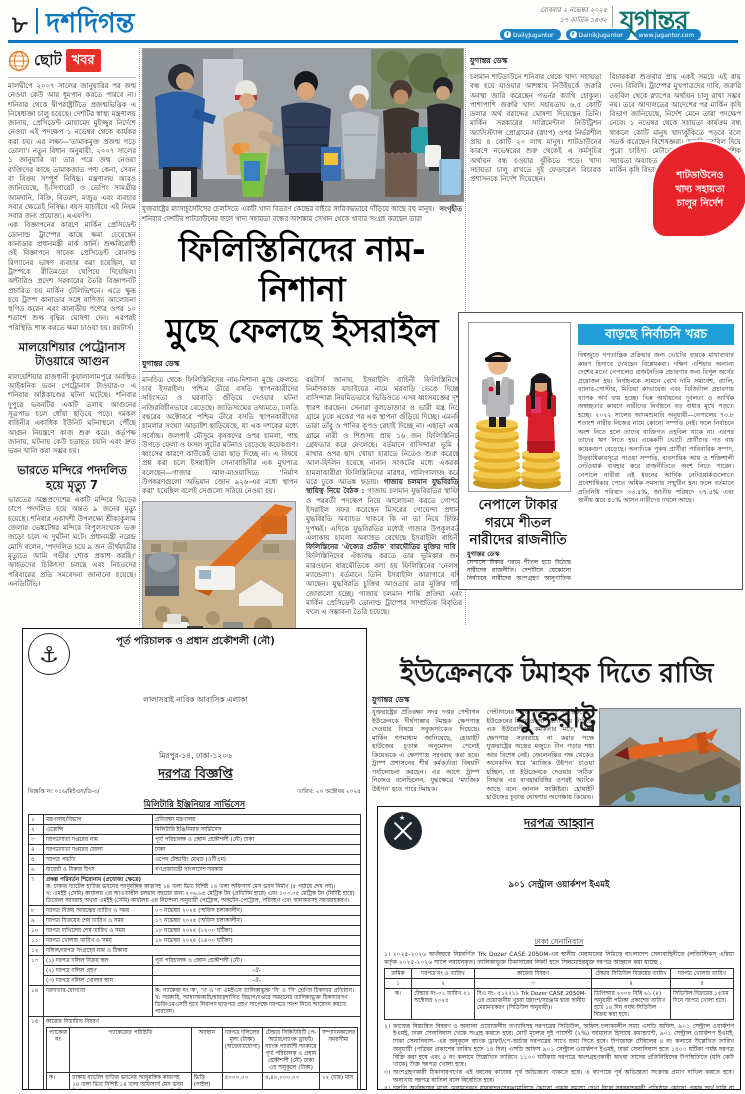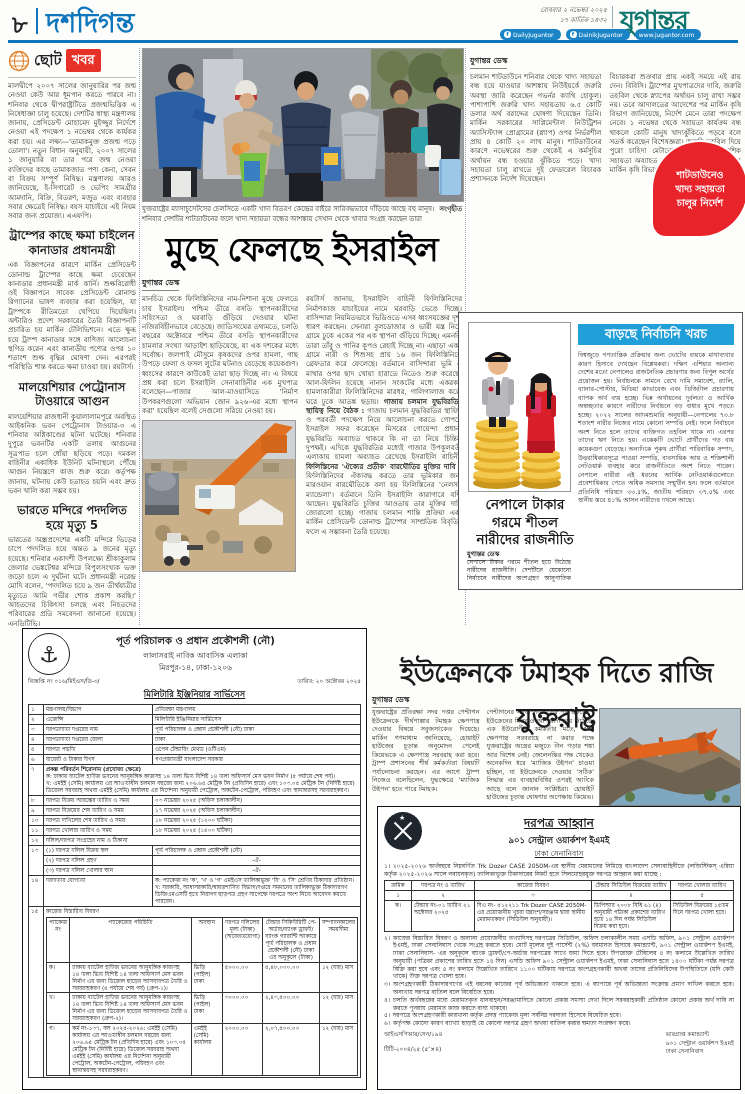--- a/index.html
+++ b/index.html
@@ -45,35 +45,35 @@
   .ny-h{font-size:24px;font-weight:bold;text-align:center;letter-spacing:-0.5px;}
   .badge{position:absolute;left:183px;top:94px;width:94px;height:94px;background:#e8232a;
          border-radius:50% 50% 50% 14%;color:#fff;display:flex;flex-direction:column;
          justify-content:center;align-items:center;font-size:9.5px;font-weight:bold;line-height:1.45;text-align:center;box-shadow:0 0 0 2px #fff;}
   
   .ebox{left:458px;top:312px;width:283px;height:276px;border:1px solid #555;background:#fff;}
   .illus-frame{position:absolute;left:9px;top:9px;width:101px;height:168px;border:1px solid #999;background:#fff;}
   .ebar{position:absolute;left:119px;top:11px;width:156px;height:21px;background:#219fd9;color:#fff;
         font-size:12.5px;font-weight:bold;display:flex;align-items:center;justify-content:center;}
   .etext{position:absolute;left:119px;top:38px;width:156px;height:232px;font-size:6.2px;line-height:1.38;text-align:justify;color:#222;}
-  .nep-h{position:absolute;left:11px;top:183px;width:110px;text-align:center;font-size:13.5px;font-weight:bold;line-height:1.3;}
+  .nep-h{position:absolute;left:4px;top:183px;width:110px;text-align:center;font-size:13.5px;font-weight:bold;line-height:1.3;}
   .nep-by{position:absolute;left:8px;top:236px;font-size:6.5px;font-weight:bold;border-bottom:1px solid #888;}
   .nep-tx{position:absolute;left:8px;top:245px;width:104px;height:26px;font-size:6px;line-height:1.35;text-align:justify;overflow:hidden;}
   
   .tom{left:372px;top:652px;width:369px;height:176px;}
   .tom-h{font-size:27px;font-weight:bold;text-align:center;letter-spacing:-0.5px;}
   .tom-cols{position:absolute;left:0;top:56px;width:222px;display:flex;gap:7px;}
   .tom-cols>div{flex:1;font-size:6.3px;line-height:1.35;text-align:justify;}
   .tom-img{position:absolute;right:0;top:56px;width:140px;height:96px;border:1px solid #888;}
   
   .tbox{border:1.5px solid #111;background:#fff;}
   .tleft{left:22px;top:628px;width:345px;height:462px;padding:4px 5px;box-sizing:border-box;overflow:hidden;}
   .tright{left:377px;top:806px;width:364px;height:284px;padding:5px 6px;box-sizing:border-box;overflow:hidden;}
   .t-org1{font-size:10px;font-weight:bold;text-align:center;}
-  .t-org2{font-size:7.5px;text-align:center;}
+  .t-org2{font-size:7.5px;text-align:center;margin-top:44px;}
   .t-title{font-size:13px;font-weight:bold;text-align:center;margin-top:2px;text-decoration:underline;}
   .t-sub{font-size:8.5px;font-weight:bold;text-align:center;text-decoration:underline;margin:2px 0;}
   .refline{display:flex;justify-content:space-between;font-size:5.8px;margin-top:1px;}
   table.tt{border-collapse:collapse;width:100%;margin-top:2px;}
   table.tt td,table.tt th{border:0.5px solid #333;font-size:5.6px;line-height:1.25;padding:1px 2px;vertical-align:top;text-align:left;font-weight:normal;}
   table.tt th{text-align:center;}
   .no-c{width:10px;text-align:center;}
   .lbl-c{width:104px;}
   .sign{display:flex;justify-content:space-between;margin-top:3px;font-size:5.8px;line-height:1.5;}
   .navy-logo{width:40px;height:40px;border:1.5px solid #222;border-radius:50%;display:flex;align-items:center;justify-content:center;font-size:22px;color:#222;}
@@ -127,31 +127,30 @@
     <span class="t1">ছোট</span>
     <span class="sn-box">খবর</span>
   </div>
   <div>
 
       <div>
         <div class="tiny jt">মালদ্বীপে ২০০৭ সালের জানুয়ারির পর জন্ম নেওয়া কেউ আর ধূমপান করতে পারবে না। শনিবার থেকে দ্বীপরাষ্ট্রটিতে প্রজন্মভিত্তিক এ নিষেধাজ্ঞা চালু হয়েছে। দেশটির স্বাস্থ্য মন্ত্রণালয় জানায়, প্রেসিডেন্ট মোহামেদ মুইজ্জুর নির্দেশে নেওয়া এই পদক্ষেপ ১ নভেম্বর থেকে কার্যকর করা হয়। এর লক্ষ্য—'তামাকমুক্ত প্রজন্ম গড়ে তোলা'। নতুন বিধান অনুযায়ী, ২০০৭ সালের ১ জানুয়ারি বা তার পরে জন্ম নেওয়া ব্যক্তিদের কাছে তামাকজাত পণ্য কেনা, সেবন বা বিক্রয় সম্পূর্ণ নিষিদ্ধ। মন্ত্রণালয় আরও জানিয়েছে, ই-সিগারেট ও ভেপিং সামগ্রীর আমদানি, বিক্রি, বিতরণ, মজুত এবং ব্যবহার সবার ক্ষেত্রেই নিষিদ্ধ। বয়স যাচাইয়ে এই নিয়ম সবার জন্য প্রযোজ্য। এএফপি।</div>
       </div>
 
       <div>
-        <div class="sn-title">ট্রাম্পের কাছে ক্ষমা চাইলেন কানাডার প্রধানমন্ত্রী</div>
         <div class="tiny jt">এক বিজ্ঞাপনের কারণে মার্কিন প্রেসিডেন্ট ডোনাল্ড ট্রাম্পের কাছে ক্ষমা চেয়েছেন কানাডার প্রধানমন্ত্রী মার্ক কার্নি। শুল্কবিরোধী ওই বিজ্ঞাপনে সাবেক প্রেসিডেন্ট রোনাল্ড রিগ্যানের ভাষণ ব্যবহার করা হয়েছিল, যা ট্রাম্পকে রীতিমতো খেপিয়ে দিয়েছিল। অন্টারিও প্রদেশ সরকারের তৈরি বিজ্ঞাপনটি প্রচারিত হয় মার্কিন টেলিভিশনে। এতে ক্ষুব্ধ হয়ে ট্রাম্প কানাডার সঙ্গে বাণিজ্য আলোচনা স্থগিত করেন এবং কানাডীয় পণ্যের ওপর ১০ শতাংশ শুল্ক বৃদ্ধির ঘোষণা দেন। এরপরই পরিস্থিতি শান্ত করতে ক্ষমা চাওয়া হয়। রয়টার্স।</div>
       </div>
 
       <div>
         <div class="sn-title">মালয়েশিয়ার পেট্রোনাস টাওয়ারে আগুন</div>
         <div class="tiny jt">মালয়েশিয়ার রাজধানী কুয়ালালামপুরে অবস্থিত আইকনিক ভবন পেট্রোনাস টাওয়ার-৩ এ শনিবার অগ্নিকাণ্ডের ঘটনা ঘটেছে। শনিবার দুপুরে ভবনটির একটি তলায় আগুনের সূত্রপাত হলে ধোঁয়া ছড়িয়ে পড়ে। দমকল বাহিনীর একাধিক ইউনিট ঘটনাস্থলে পৌঁছে আগুন নিয়ন্ত্রণে কাজ শুরু করে। কর্তৃপক্ষ জানায়, ঘটনায় কেউ হতাহত হয়নি এবং দ্রুত ভবন খালি করা সম্ভব হয়।</div>
       </div>
 
       <div>
-        <div class="sn-title">ভারতে মন্দিরে পদদলিত হয়ে মৃত্যু 5</div>
+        <div class="sn-title">ভারতে মন্দিরে পদদলিত হয়ে মৃত্যু 7</div>
         <div class="tiny jt">ভারতের অন্ধ্রপ্রদেশের একটি মন্দিরে ভিড়ের চাপে পদদলিত হয়ে অন্তত ৯ জনের মৃত্যু হয়েছে। শনিবার একাদশী উপলক্ষ্যে শ্রীকাকুলাম জেলার ভেঙ্কটেশ্বর মন্দিরে বিপুলসংখ্যক ভক্ত জড়ো হলে এ দুর্ঘটনা ঘটে। প্রধানমন্ত্রী নরেন্দ্র মোদি বলেন, 'পদদলিত হয়ে ৯ জন তীর্থযাত্রীর মৃত্যুতে আমি গভীর শোক প্রকাশ করছি।' আহতদের চিকিৎসা চলছে এবং নিহতদের পরিবারের প্রতি সমবেদনা জানানো হয়েছে। এনডিটিভি।</div>
       </div>
     </div>
 </div>
 
 <div class="abs lead">
   <svg width="320" height="152" viewBox="0 0 320 152" style="display:block;border:1px solid #999;">
     <rect width="320" height="152" fill="#9aa0a4"></rect>
     <rect x="0" y="0" width="90" height="152" fill="#8b9095"></rect>
     <rect x="228" y="0" width="92" height="60" fill="#7d8a6a"></rect>
@@ -204,20 +203,21 @@
     <path d="M284 58 Q300 50 318 60 L316 122 L286 122 Z" fill="#2a2a2e"></path>
     <rect x="282" y="96" width="16" height="22" rx="3" fill="#f1f1ee"></rect>
     <rect x="296" y="110" width="22" height="36" rx="3" fill="#9cc8e8"></rect>
     <line x1="298" y1="110" x2="298" y2="146" stroke="#7fb0d4" stroke-width="2"></line>
   </svg>
   <div class="cap">
     <span class="credit">সংগৃহীত</span>
     <span>যুক্তরাষ্ট্রের ম্যাসাচুসেটসের চেলসিতে একটি খাদ্য বিতরণ কেন্দ্রের বাইরে সারিবদ্ধভাবে দাঁড়িয়ে আছে বহু মানুষ। শনিবার দেশটির শাটডাউনের ফলে খাদ্য সহায়তা বন্ধের আশঙ্কায় সেখান থেকে খাবার সংগ্রহ করছেন তারা</span>
   </div>
   <div class="lead-h">
+    <div>ফিলিস্তিনিদের নাম-নিশানা</div>
     <div>মুছে ফেলছে ইসরাইল</div>
   </div>
   <div class="byline">যুগান্তর ডেস্ক</div>
   <div class="twocol">
     <div>
       <div class="tiny jt">মানচিত্র থেকে ফিলিস্তিনিদের নাম-নিশানা মুছে ফেলতে চায় ইসরাইল। পশ্চিম তীরে বসতি স্থাপনকারীদের সহিংসতা ও ঘরবাড়ি গুঁড়িয়ে দেওয়ার ঘটনা নজিরবিহীনভাবে বেড়েছে। জাতিসংঘের তথ্যমতে, চলতি বছরের অক্টোবরে পশ্চিম তীরে বসতি স্থাপনকারীদের হামলার সংখ্যা আড়াইশ ছাড়িয়েছে, যা এক দশকের মধ্যে সর্বোচ্চ। জলপাই মৌসুমে কৃষকদের ওপর হামলা, গাছ উপড়ে ফেলা ও ফসল লুটের ঘটনাও বেড়েছে কয়েকগুণ। ধ্বংসের কারণে কাউকেই তারা ছাড় দিচ্ছে না। এ বিষয়ে প্রশ্ন করা হলে ইসরাইলি সেনাবাহিনীর এক মুখপাত্র বলেছেন—গাজার আল-মাওয়াসিতে 'নির্মাণ উপকরণগুলো অভিযান জোন ৯২৬-এর মধ্যে স্থাপন করা' হয়েছিল বলেই সেগুলো সরিয়ে নেওয়া হয়।</div>
       <svg width="152" height="150" viewBox="0 0 152 150" style="display:block;border:1px solid #999;margin-top:4px;">
         <rect width="152" height="150" fill="#cfd3d6"></rect>
         <rect x="0" y="38" width="152" height="22" fill="#b9a98f"></rect>
         <rect x="8" y="42" width="10" height="8" fill="#9a8a70"></rect>
@@ -370,20 +370,21 @@
   </svg>
 </div>
 
 <div class="abs tbox tleft">
   <div class="hd-flex">
     <div class="navy-logo">⚓</div>
     <div class="hd-mid">
       <div class="t-org1">পূর্ত পরিচালক ও প্রধান প্রকৌশলী (নৌ)</div>
       <div class="t-org2">লালাসরাই নাবিক আবাসিক এলাকা</div>
       <div class="t-org2">মিরপুর-১৪, ঢাকা-১২০৬</div>
+      <div class="t-title">দরপত্র বিজ্ঞপ্তি</div>
     </div>
     <div style="width:40px;"></div>
   </div>
   <div class="refline">
     <span>বিজ্ঞপ্তি নং ০১৬/মিইএস/ডি-৩/</span>
     <span>তারিখ: ২০ অক্টোবর ২০২৫</span>
   </div>
   <div class="t-sub">মিলিটারি ইঞ্জিনিয়ার সার্ভিসেস</div>
 
   <table class="tt">

